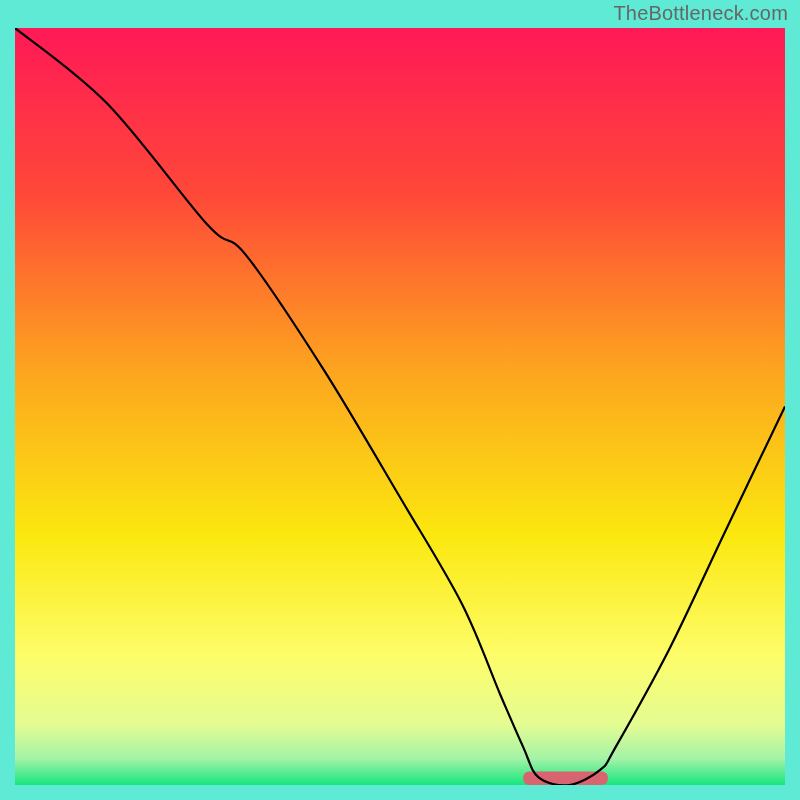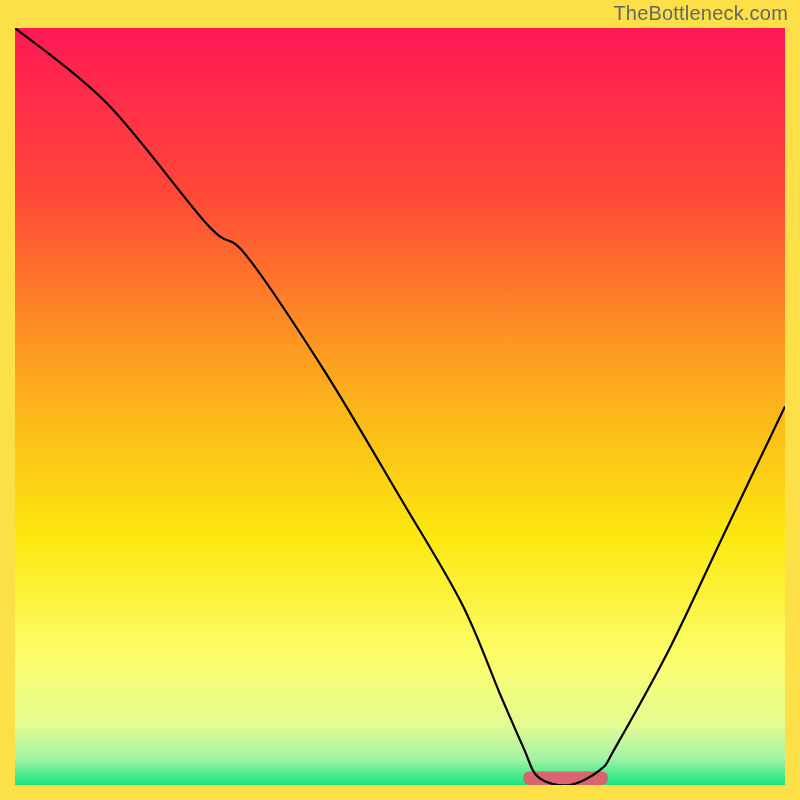--- a/index.html
+++ b/index.html
@@ -8,21 +8,21 @@
     width: 800px;
     height: 800px;
     overflow: hidden;
     background: #000;
     font-family: Arial, Helvetica, sans-serif;
   }
   .frame {
     position: relative;
     width: 800px;
     height: 800px;
-    background: #fde047;
+    background: #5eead4;
   }
   .watermark {
     position: absolute;
     top: 2px;
     right: 12px;
     color: #666;
     font-size: 20px;
     font-weight: 500;
     letter-spacing: 0.2px;
     z-index: 10;

